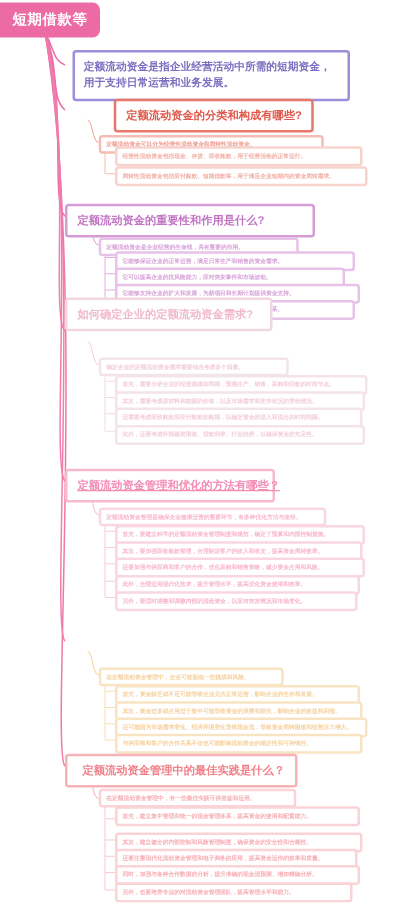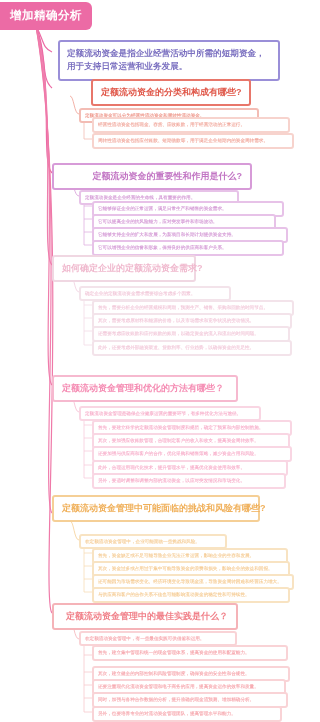--- a/index.html
+++ b/index.html
@@ -152,52 +152,51 @@
       <path d="M70,621 C74,621 74,639 79,639" stroke="#f5b3b8"></path>
       <path d="M84,639 L84,712" stroke="#f8c9cd"></path>
       <path d="M84,655 L92,655" stroke="#f8c9cd"></path>
       <path d="M84,672 L92,672" stroke="#f8c9cd"></path>
       <path d="M84,685 L92,685" stroke="#f8c9cd"></path>
       <path d="M84,698 L92,698" stroke="#f8c9cd"></path>
       <path d="M84,712 L92,712" stroke="#f8c9cd"></path>
     </g>
   </svg>
 
-  <div class="root-node">增加精确分析</div>
+  <div class="root-node">短期借款等</div>
 
   <div class="node sum-box t-purple" style="left:58px;top:40px;width:222px;">定额流动资金是指企业经营活动中所需的短期资金，用于支持日常运营和业务发展。</div>
 
   <div class="node sec-head t-red" style="left:64px;top:79px;width:160px;margin-left:27px;">定额流动资金的分类和构成有哪些?</div>
   <div class="node lead t-redL" style="left:79px;top:108px;width:180px;">定额流动资金可以分为经营性流动资金和周转性流动资金。</div>
   <div class="node leaf t-redLL" style="left:92px;top:117px;width:198px;">经营性流动资金包括现金、存货、应收账款，用于经营活动的正常运行。</div>
   <div class="node leaf t-redLL" style="left:92px;top:133px;width:202px;">周转性流动资金包括应付账款、短期借款等，用于满足企业短期内的资金周转需求。</div>
 
-  <div class="node sec-head t-violet" style="left:52px;top:163px;width:200px;text-align:right;">定额流动资金的重要性和作用是什么?</div>
+  <div class="node sec-head t-violet" style="left:52px;top:163px;width:200px;">定额流动资金的重要性和作用是什么?</div>
   <div class="node lead t-violetL" style="left:79px;top:190px;width:160px;">定额流动资金是企业经营的生命线，具有重要的作用。</div>
   <div class="node leaf t-violetL" style="left:92px;top:201px;width:192px;">它能够保证企业的正常运营，满足日常生产和销售的资金需求。</div>
   <div class="node leaf t-violetL" style="left:92px;top:214px;width:184px;">它可以提高企业的抗风险能力，应对突发事件和市场波动。</div>
   <div class="node leaf t-violetL" style="left:92px;top:227px;width:196px;">它能够支持企业的扩大和发展，为新项目和长期计划提供资金支持。</div>
   <div class="node leaf t-violetL" style="left:92px;top:240px;width:192px;">它可以增强企业的信誉和形象，保持良好的供应商和客户关系。</div>
 
-  <div class="node sec-head t-grayP" style="left:52px;top:255px;width:144px;">如何确定企业的定额流动资金需求?</div>
+  <div class="node sec-head t-grayP" style="left:52px;top:238px;width:166px;">如何确定企业的定额流动资金需求?</div>
   <div class="node lead t-grayPL" style="left:79px;top:286px;width:152px;">确定企业的定额流动资金需求需要综合考虑多个因素。</div>
   <div class="node leaf t-grayPL" style="left:92px;top:300px;width:202px;">首先，需要分析企业的经营规模和周期，预测生产、销售、采购和回款的时间节点。</div>
   <div class="node leaf t-grayPL" style="left:92px;top:313px;width:200px;">其次，需要考虑原材料和能源的价格，以及市场需求和竞争状况的变动情况。</div>
   <div class="node leaf t-grayPL" style="left:92px;top:326px;width:198px;">还需要考虑应收账款和应付账款的账期，以确定资金的流入和流出的时间间隔。</div>
   <div class="node leaf t-grayPL" style="left:92px;top:340px;width:200px;">此外，还要考虑外部融资渠道、贷款利率、行业趋势，以确保资金的充足性。</div>
 
-  <div class="node sec-head t-pink" style="left:52px;top:375px;width:186px;">定额流动资金管理和优化的方法有哪些？</div>
+  <div class="node sec-head t-pink" style="left:52px;top:375px;width:168px;text-decoration:underline;">定额流动资金管理和优化的方法有哪些？</div>
   <div class="node lead t-pinkL" style="left:79px;top:406px;width:182px;">定额流动资金管理是确保企业健康运营的重要环节，有多种优化方法与途径。</div>
   <div class="node leaf t-pinkL" style="left:92px;top:420px;width:200px;">首先，要建立科学的定额流动资金管理制度和规范，确定了预算和内部控制措施。</div>
   <div class="node leaf t-pinkL" style="left:92px;top:433px;width:198px;">其次，要加强应收账款管理，合理制定客户的收入和收支，提高资金周转效率。</div>
   <div class="node leaf t-pinkL" style="left:92px;top:446px;width:200px;">还要加强与供应商和客户的合作，优化采购和销售策略，减少资金占用和风险。</div>
   <div class="node leaf t-pinkL" style="left:92px;top:460px;width:196px;">此外，合理运用现代化技术，提升管理水平，提高优化资金使用和效率。</div>
   <div class="node leaf t-pinkL" style="left:92px;top:473px;width:194px;">另外，要适时调整和调整内部的流动资金，以应对突发情况和市场变化。</div>
 
-  <div class="node sec-head t-orange" style="left:52px;top:495px;width:208px;">定额流动资金管理中可能面临的挑战和风险有哪些?</div>
   <div class="node lead t-orangeL" style="left:79px;top:534px;width:148px;">在定额流动资金管理中，企业可能面临一些挑战和风险。</div>
   <div class="node leaf t-orangeL" style="left:92px;top:548px;width:196px;">首先，资金缺乏或不足可能导致企业无法正常运营，影响企业的生存和发展。</div>
   <div class="node leaf t-orangeL" style="left:92px;top:561px;width:198px;">其次，资金过多或占用过于集中可能导致资金的浪费和损失，影响企业的效益和回报。</div>
   <div class="node leaf t-orangeL" style="left:92px;top:574px;width:202px;">还可能因为市场需求变化、经济环境变化导致现金流，导致资金周转困难和经营压力增大。</div>
   <div class="node leaf t-orangeL" style="left:92px;top:587px;width:198px;">与供应商和客户的合作关系不佳也可能影响流动资金的稳定性和可持续性。</div>
 
   <div class="node sec-head t-rose" style="left:52px;top:603px;width:186px;">定额流动资金管理中的最佳实践是什么？</div>
   <div class="node lead t-roseL" style="left:79px;top:631px;width:158px;">在定额流动资金管理中，有一些最佳实践可供借鉴和运用。</div>
   <div class="node leaf t-roseL" style="left:92px;top:645px;width:196px;">首先，建立集中管理和统一的现金管理体系，提高资金的使用和配置能力。</div>
   <div class="node leaf t-roseL" style="left:92px;top:666px;width:198px;">其次，建立健全的内部控制和风险管理制度，确保资金的安全性和合规性。</div>

